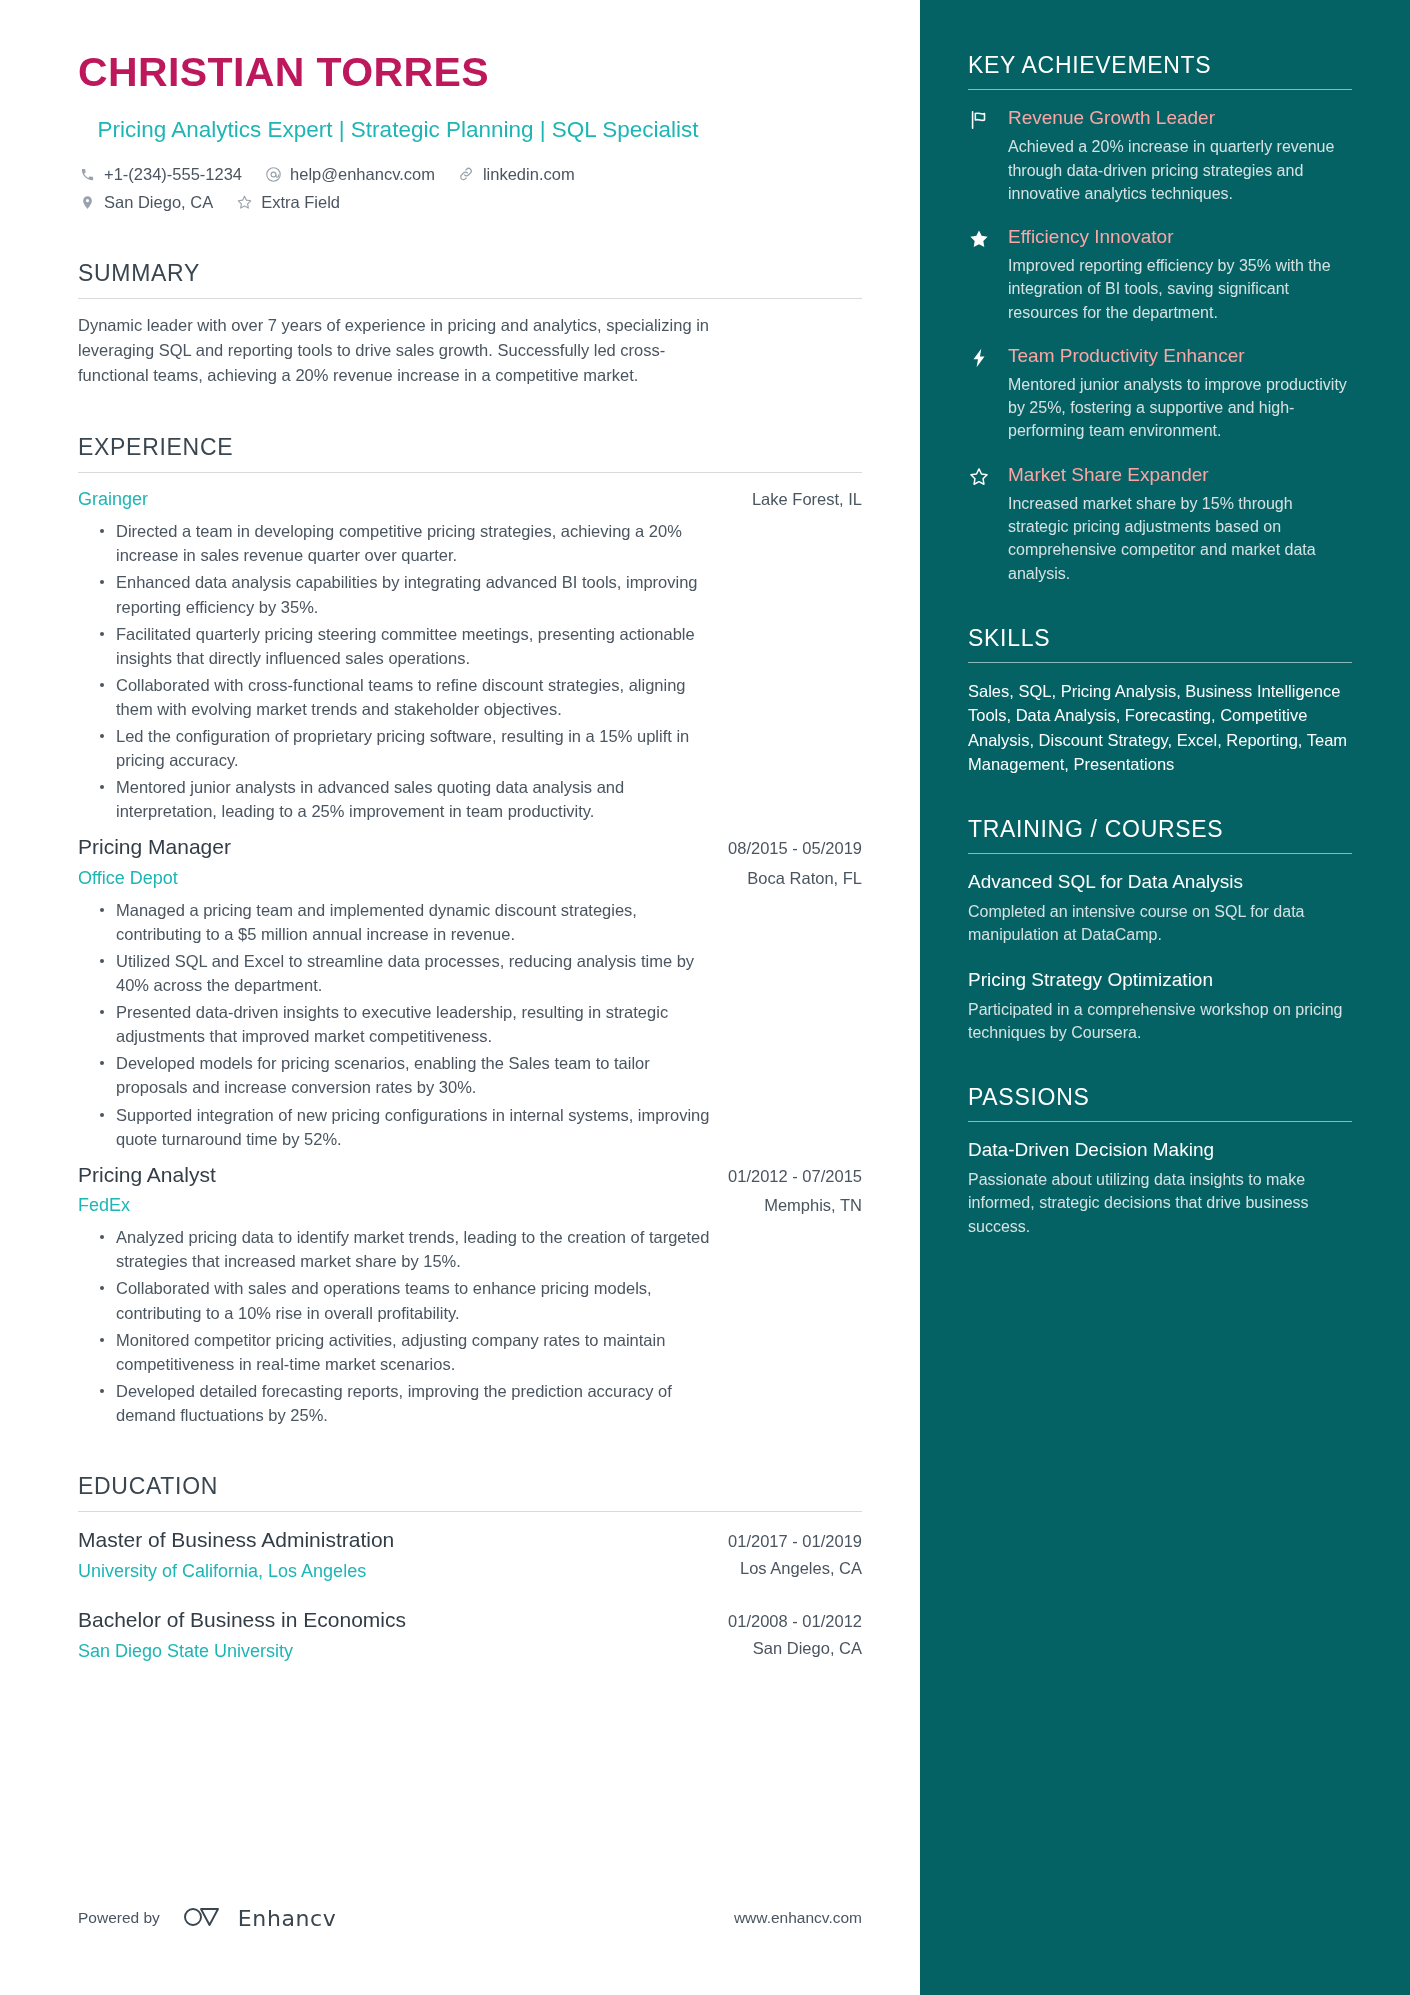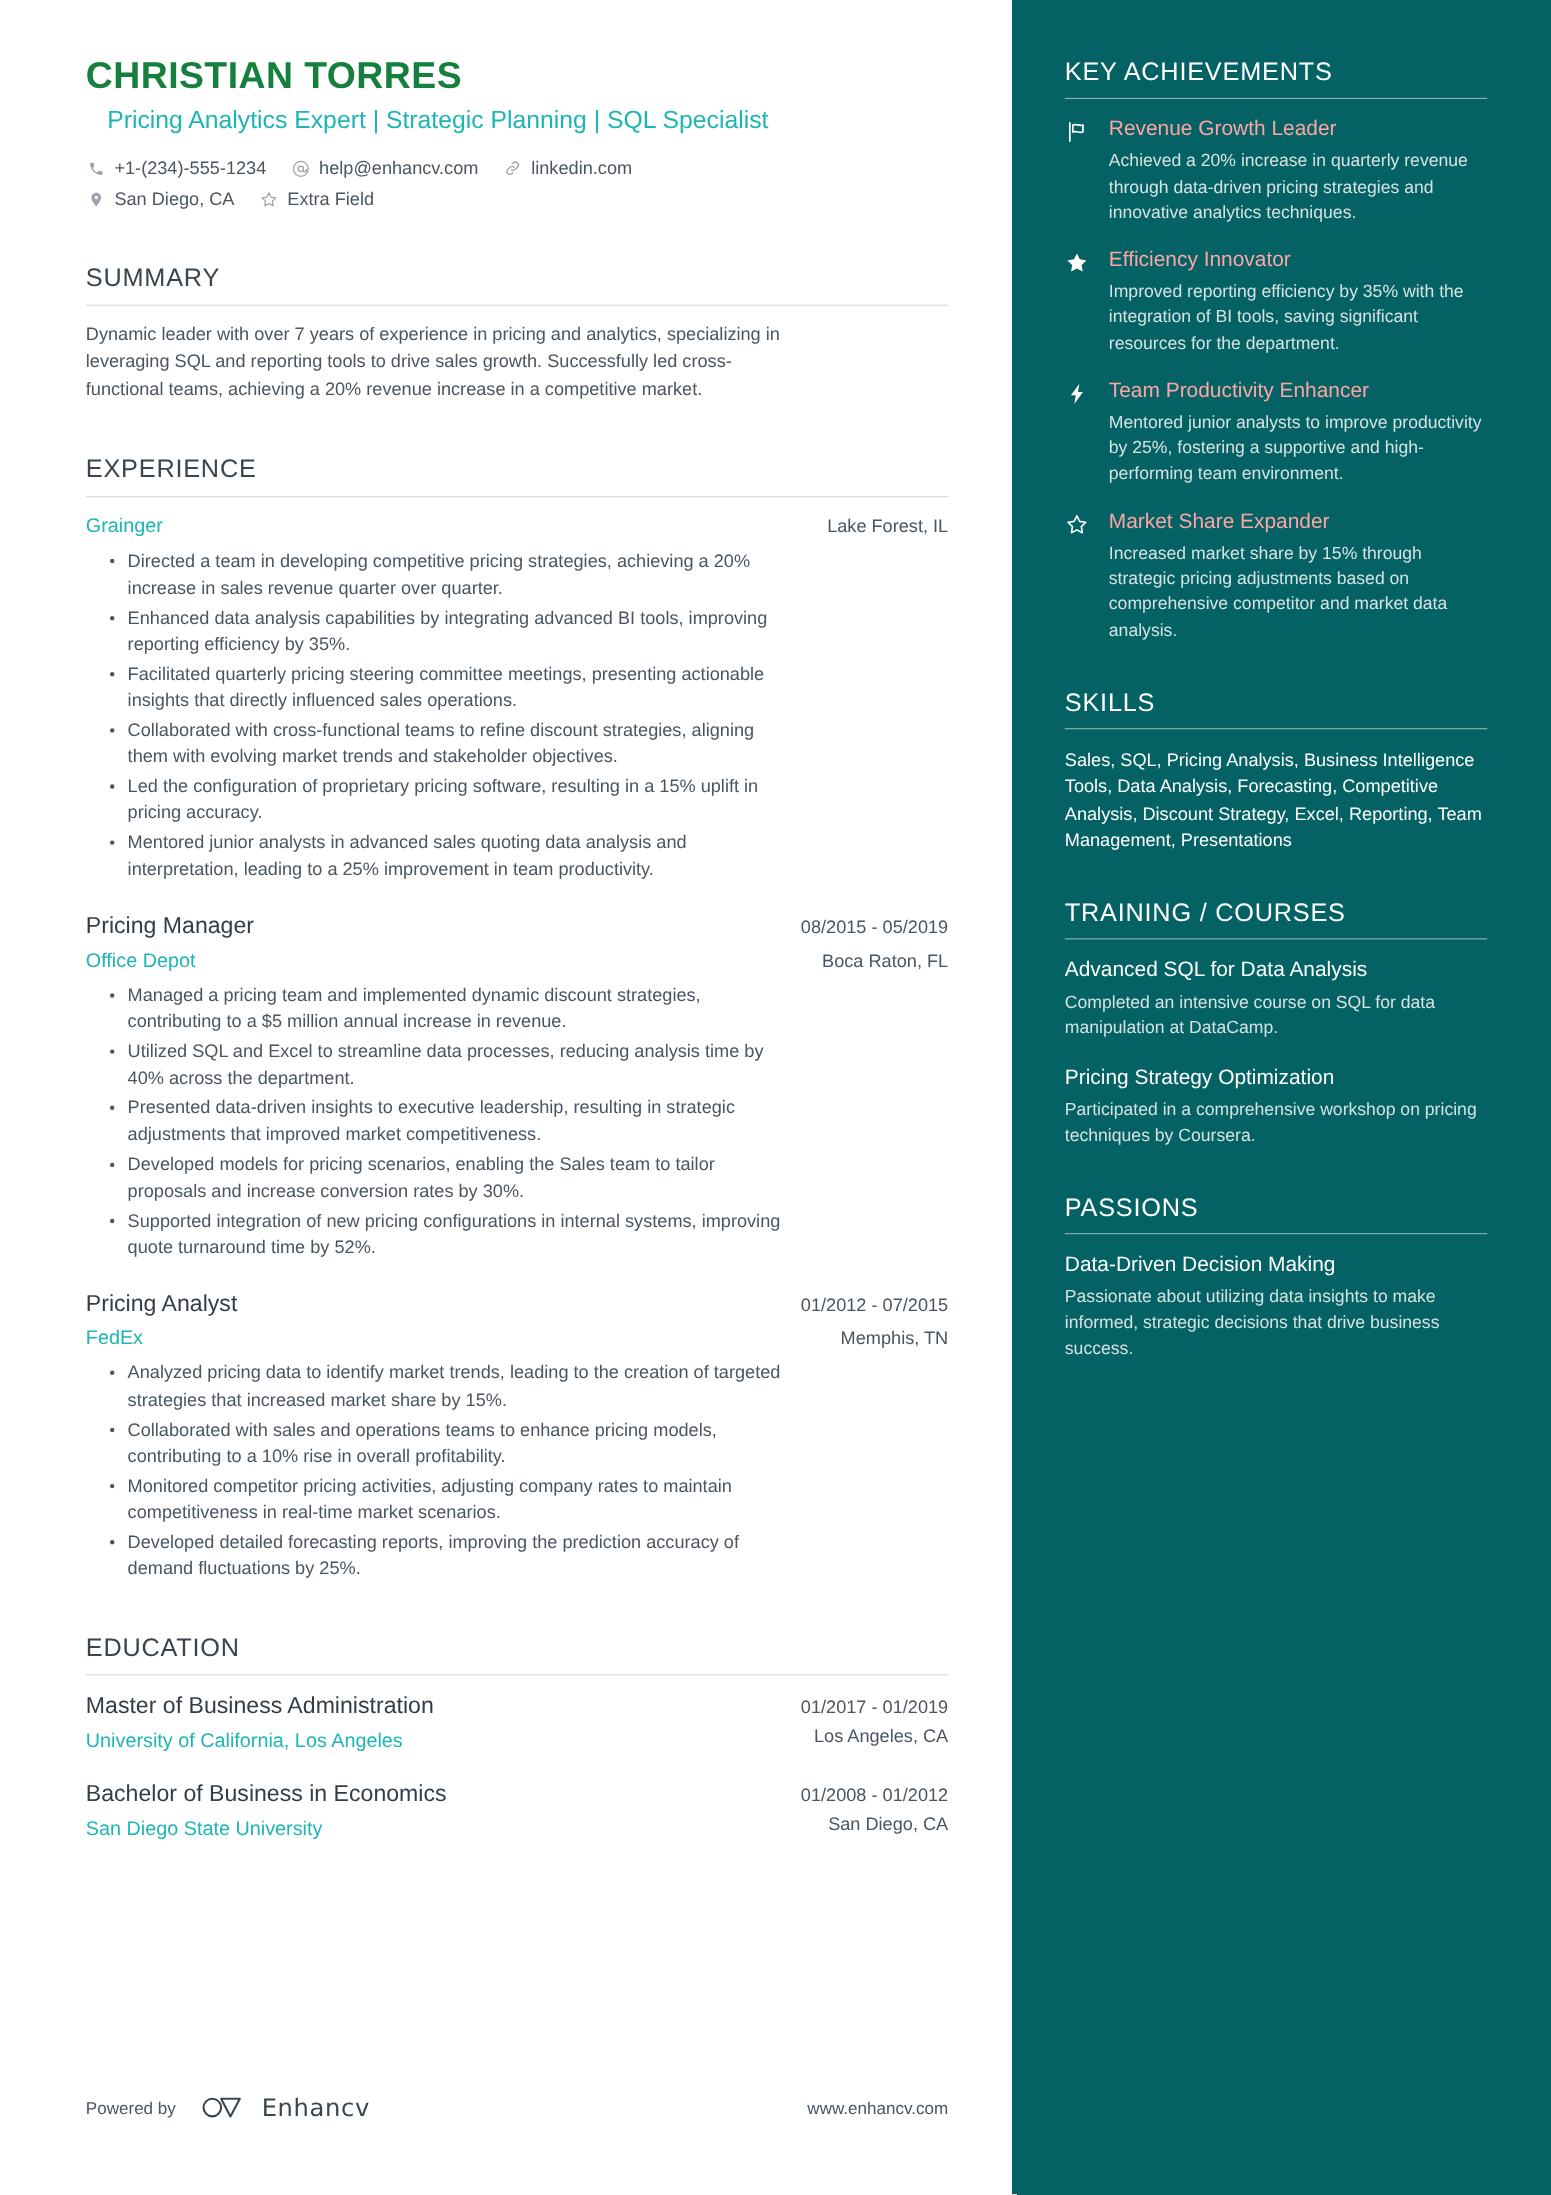--- a/index.html
+++ b/index.html
@@ -20,26 +20,26 @@
   }
 
   
   .main {
     width: 920px;
     padding: 50px 58px 0 78px;
     position: relative;
   }
 
   .name {
-    font-size: 34px;
+    font-size: 41px;
     font-weight: bold;
     letter-spacing: 0.4px;
-    color: #15803d;
+    color: #be185d;
     line-height: 1.12;
-    margin-bottom: 6px;
+    margin-bottom: 19px;
   }
   .headline {
     font-size: 22.5px;
     color: #1eb5b5;
     line-height: 1.32;
     font-weight: 400;
     margin-bottom: 18px;
     max-width: 640px;
     text-align: center;
   }
@@ -87,21 +87,21 @@
   }
 
   .summary-text {
     font-size: 16.5px;
     line-height: 1.52;
     color: #4a5560;
     max-width: 640px;
   }
 
   .job { margin-bottom: 6px; }
-  .job + .job { margin-top: 26px; }
+  .job + .job { margin-top: 10px; }
   .job-row {
     display: flex;
     justify-content: space-between;
     align-items: baseline;
   }
   .job-title {
     font-size: 21px;
     color: #333d47;
     font-weight: 400;
     line-height: 1.35;

